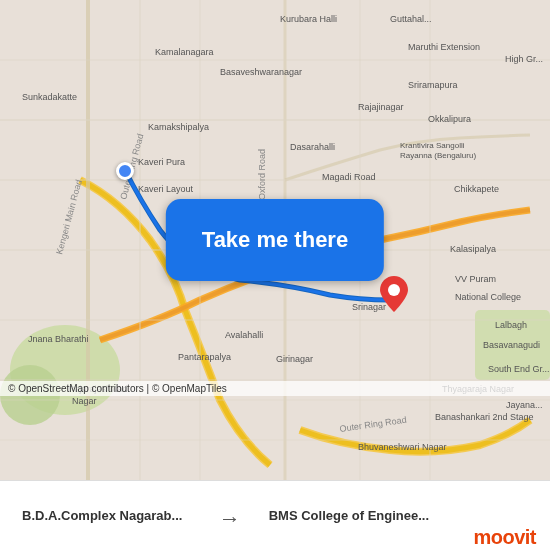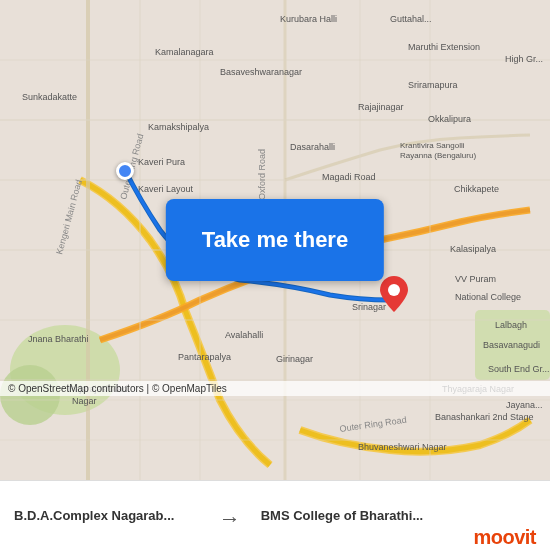--- a/index.html
+++ b/index.html
@@ -29,21 +29,21 @@
 
     
     #take-me-there-btn {
       position: absolute;
       left: 50%;
       top: 50%;
       transform: translate(-50%, -50%);
       background: #1a73e8;
       color: white;
       border: none;
-      border-radius: 8px;
+      border-radius: 15px;
       padding: 28px 36px;
       font-size: 22px;
       font-weight: bold;
       cursor: pointer;
       white-space: nowrap;
       box-shadow: 0 2px 8px rgba(0,0,0,0.3);
       z-index: 10;
     }
 
     
@@ -84,21 +84,21 @@
       width: 550px;
       height: 70px;
       background: white;
       display: flex;
       align-items: center;
       border-top: 1px solid #ddd;
     }
 
     .route-endpoint {
       flex: 1;
-      padding: 8px 14px;
+      padding: 8px 22px;
       overflow: hidden;
     }
 
     .route-endpoint-text {
       font-size: 13px;
       font-weight: 600;
       color: #333;
       white-space: nowrap;
       overflow: hidden;
       text-overflow: ellipsis;
@@ -247,18 +247,18 @@
     <span>© OpenStreetMap contributors | © OpenMapTiles</span>
   </div>
 </div>
 
 <div id="bottom-bar">
   <div class="route-endpoint">
     <div class="route-endpoint-text">B.D.A.Complex Nagarab...</div>
   </div>
   <div class="route-arrow">→</div>
   <div class="route-endpoint">
-    <div class="route-endpoint-text">BMS College of Bharathi...</div>
+    <div class="route-endpoint-text">BMS College of Enginee...</div>
   </div>
   <div class="moovit-logo">
     <span class="moovit-logo-text">moovit</span>
   </div>
 </div>
 
 </body></html>

